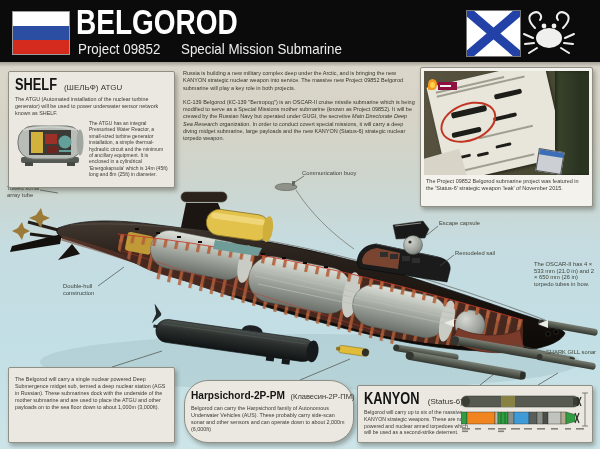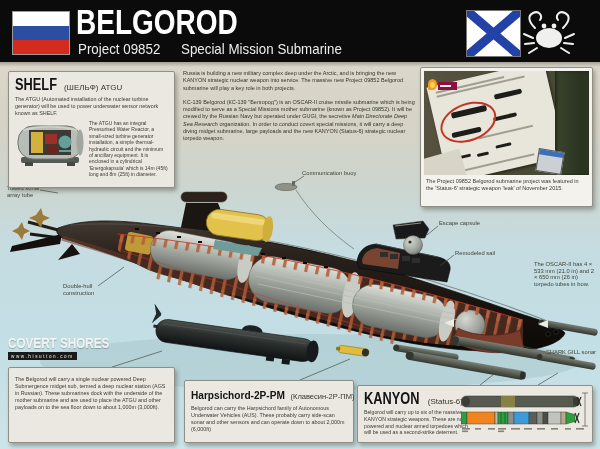--- a/index.html
+++ b/index.html
@@ -61,21 +61,21 @@
   
   .slabel{position:absolute;font-size:5.8px;line-height:1.15;color:#3e4237;z-index:2;}
   
   .covert{position:absolute;left:8px;top:272px;z-index:2;}
   .covert-title{font-size:15px;font-weight:bold;color:rgba(252,252,248,.88);white-space:nowrap;
                 transform:scaleX(.78);transform-origin:0 50%;text-shadow:0 1px 1px rgba(0,0,0,.25);}
   .covert-bar{margin-top:1px;background:#1a1a18;color:#eee;font-size:4.6px;letter-spacing:1.6px;
               padding:1.5px 3px;width:max-content;}
   
   .paltusP{left:8px;top:305px;width:167px;height:76px;}
-  .harpP{left:184px;top:318px;width:170px;height:63px;}
+  .harpP{left:184px;top:318px;width:170px;height:63px;border-radius:24px;}
   .kanyonP{left:357px;top:323px;width:236px;height:58px;}
   .shelfP{left:8px;top:9px;width:167px;height:117px;}
   .shelf-row{display:flex;margin-top:3px;}
   .k-body{width:110px;}
   .kanyon-svg{position:absolute;right:3px;top:5px;}
 </style>
 </head>
 <body>
 
 <div class="page">
@@ -391,24 +391,20 @@
         <div class="ph-sleeve"></div>
         <div class="ph-pen"></div>
         <div class="ph-paper2"></div>
         <div class="ph-badge"></div>
         <div class="ph-logo-flame"></div>
         <div class="ph-logo-tag"></div>
       </div>
       <figcaption class="caption">The Project 09852 Belgorod submarine project was featured in the 'Status-6' strategic weapon 'leak' of November 2015.</figcaption>
     </figure>
 
-    <div class="covert">
-      <div class="covert-title">COVERT SHORES</div>
-      <div class="covert-bar">www.hisutton.com</div>
-    </div>
 
     <section class="panel paltusP">
       <p class="small" style="margin:3px 0 0 0">The Belgorod will carry a single nuclear powered Deep Submergence midget sub, termed a deep nuclear station (AGS in Russian). These submarines dock with the underside of the mother submarine and are used to place the ATGU and other payloads on to the sea floor down to about 1,000m (3,000ft).</p>
     </section>
 
     <section class="panel harpP">
       <div class="ptitle">
         <span class="t-big" style="font-size:11px;transform:scaleX(.92)">Harpsichord-2P-PM</span>
         <span class="t-suf" style="margin-left:-7px;font-size:7.5px">(Клавесин-2Р-ПМ)</span>
       </div>

